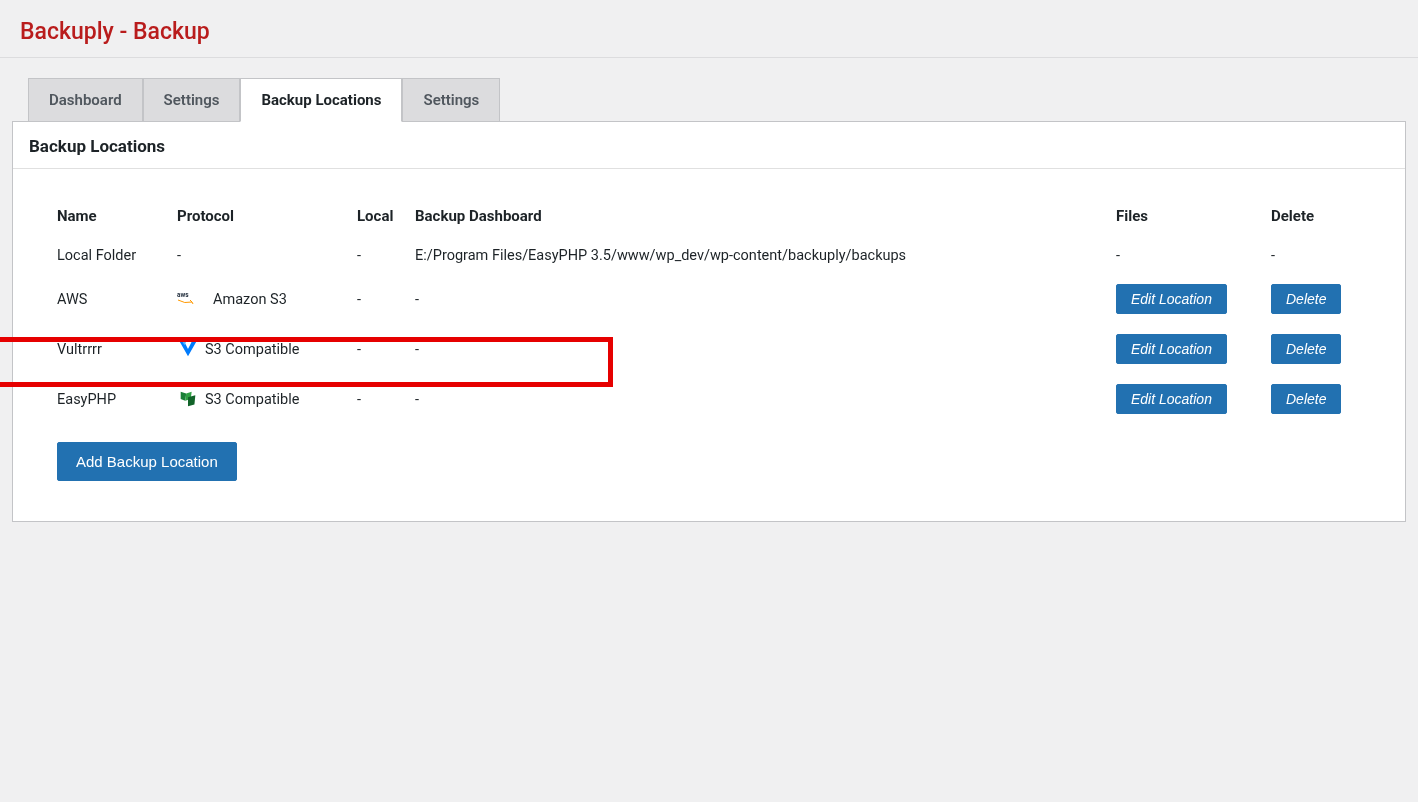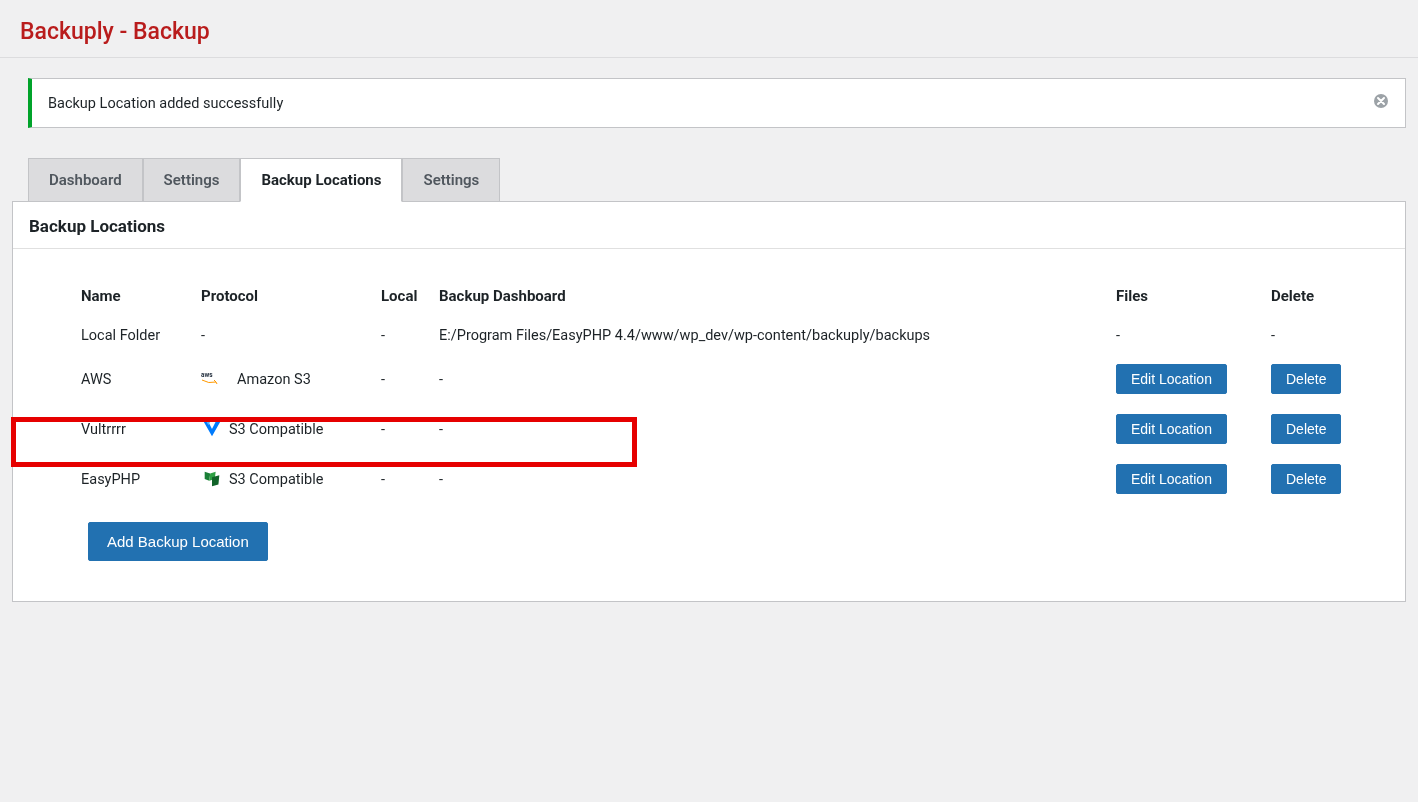--- a/index.html
+++ b/index.html
@@ -68,21 +68,20 @@
   padding-bottom: 40px;
 }
 .panel-heading {
   font-size: 17px;
   font-weight: 700;
   padding: 14px 16px 12px 16px;
   border-bottom: 1px solid #e0e0e0;
 }
 .table-wrap {
   padding: 30px 44px 0 44px;
-  margin-left: 24px;
 }
 table {
   width: 100%;
   border-collapse: collapse;
 }
 th {
   text-align: left;
   font-weight: 700;
   font-size: 15px;
   padding: 8px 10px 12px 0;
@@ -114,20 +113,21 @@
 }
 .icon-linode svg { width: 22px; height: 22px; }
 .btn {
   background: #2271b1;
   color: #fff;
   border: 1px solid #2271b1;
   padding: 6px 14px;
   font-size: 14px;
   cursor: pointer;
   border-radius: 2px;
+  font-style: italic;
 }
 .highlight-row td:nth-child(1),
 .highlight-row td:nth-child(2),
 .highlight-row td:nth-child(3),
 .highlight-row td:nth-child(4) {
   position: relative;
 }
 .highlight-box {
   position: absolute;
   border: 5px solid #e60000;
@@ -137,41 +137,31 @@
   padding: 18px 44px 0 44px;
 }
 .add-btn {
   background: #2271b1;
   color: #fff;
   border: 1px solid #2271b1;
   padding: 10px 18px;
   font-size: 15px;
   cursor: pointer;
   border-radius: 2px;
-  margin-left: 31px;
 }
 .content-area { position: relative; }
 </style>
 </head>
 <body>
 
 <h1 class="page-title">Backuply - Backup</h1>
 <div class="divider"></div>
 
 <div class="content-area">
 
-<div class="notice">
-  <span class="notice-text">Backup Location added successfully</span>
-  <span class="notice-close">
-    <svg width="16" height="16" viewBox="0 0 16 16">
-          <circle cx="8" cy="8" r="7" fill="#9ca2a7"></circle>
-          <path d="M5 5 L11 11 M11 5 L5 11" stroke="#fff" stroke-width="2" stroke-linecap="round"></path>
-        </svg>
-  </span>
-</div>
 
 <div class="tabs">
   <div class="tab">Dashboard</div>
   <div class="tab">Settings</div>
   <div class="tab active">Backup Locations</div>
   <div class="tab">Settings</div>
 </div>
 
 <div class="panel">
   <div class="panel-heading">Backup Locations</div>
@@ -186,21 +176,21 @@
           <th class="col-location">Backup Dashboard</th>
           <th class="col-edit">Files</th>
           <th class="col-delete">Delete</th>
         </tr>
       </thead>
       <tbody>
         <tr>
           <td>Local Folder</td>
           <td>-</td>
           <td>-</td>
-          <td>E:/Program Files/EasyPHP 4.4/www/wp_dev/wp-content/backuply/backups</td>
+          <td>E:/Program Files/EasyPHP 3.5/www/wp_dev/wp-content/backuply/backups</td>
           <td>-</td>
           <td>-</td>
         </tr>
 
         <tr>
           <td>AWS</td>
           <td>
             <span class="protocol-cell">
               <span class="icon-aws">
                 <svg viewBox="0 0 60 36">

